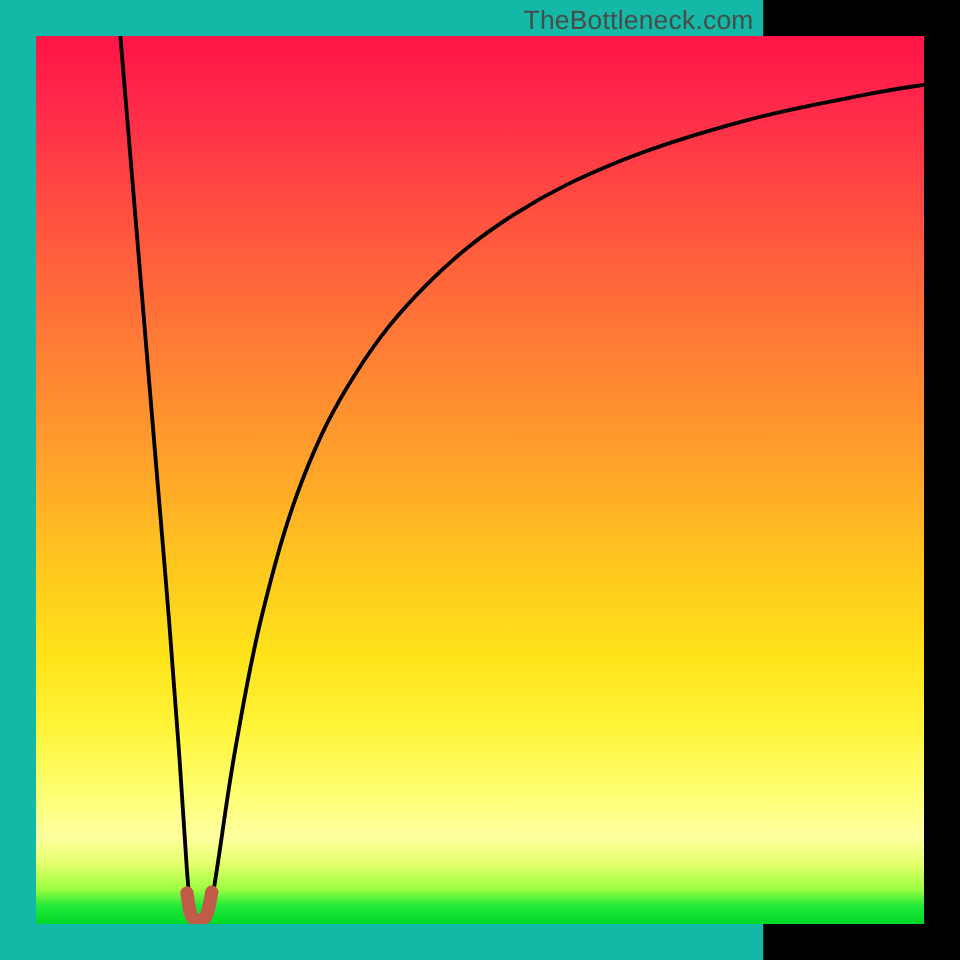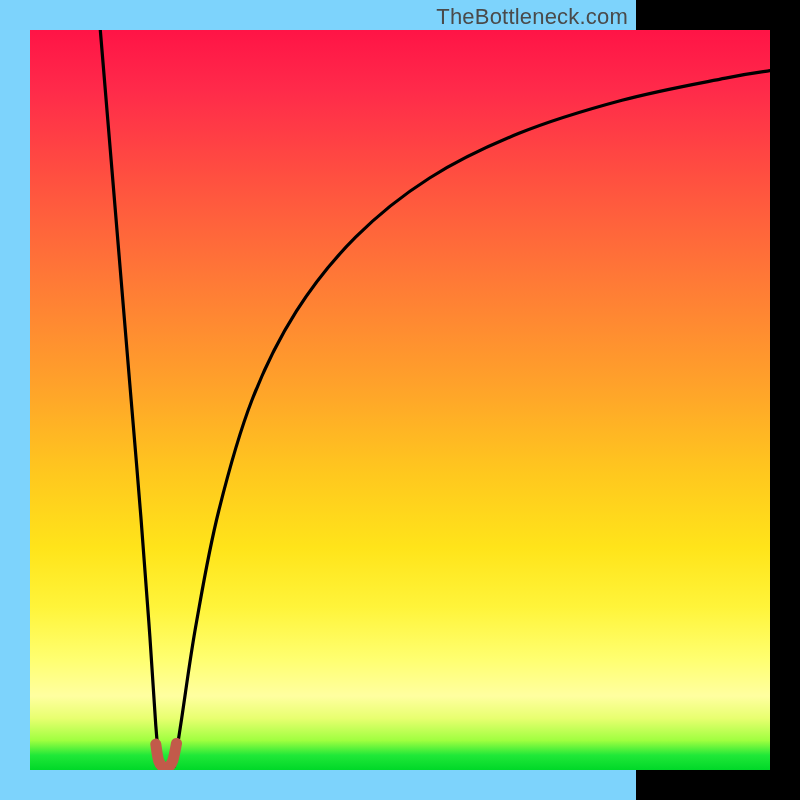--- a/index.html
+++ b/index.html
@@ -10,21 +10,21 @@
     background: #000;
     overflow: hidden;
     font-family: Arial, Helvetica, sans-serif;
   }
   .frame {
     position: absolute;
     top: 0;
     left: 0;
     width: 636px;
     height: 800px;
-    background: #7dd3fc;
+    background: #14b8a6;
   }
   .plot-area {
     position: absolute;
     
     top: 30px;
     left: 30px;
     width: 740px;
     height: 740px;
     
     background: linear-gradient(

